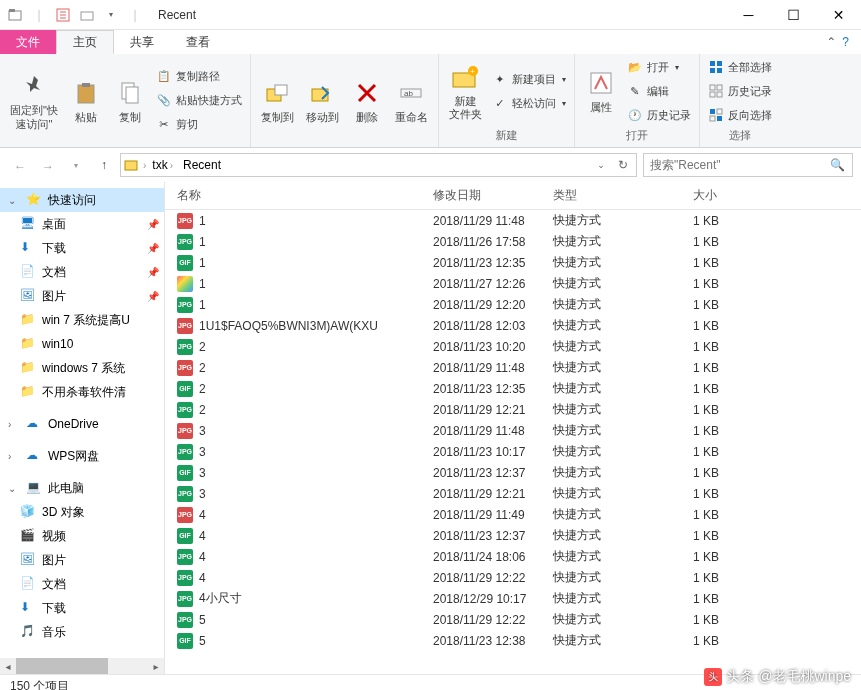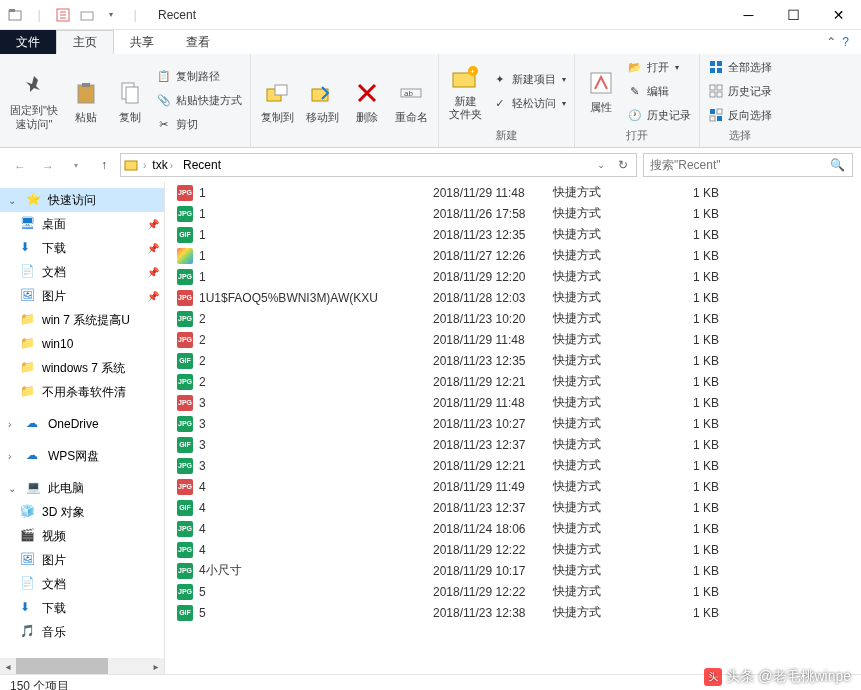--- a/index.html
+++ b/index.html
@@ -7,21 +7,21 @@
     
     .titlebar { height: 30px; display: flex; align-items: center; border-bottom: 1px solid #e5e5e5; background: #fff; }
     .titlebar-icons { display: flex; align-items: center; padding: 0 4px; gap: 2px; }
     .ti { width: 22px; height: 22px; display: flex; align-items: center; justify-content: center; }
     .title-text { margin-left: 8px; color: #333; }
     .win-controls { margin-left: auto; display: flex; }
     .win-btn { width: 45px; height: 30px; display: flex; align-items: center; justify-content: center; font-size: 14px; }
     
     .ribbon-tabs { height: 24px; display: flex; background: #fff; position: relative; }
     .rtab { padding: 0 16px; display: flex; align-items: center; font-size: 12px; color: #333; }
-    .rtab.file { background: #0f172a; color: #fff; }
+    .rtab.file { background: #ec4899; color: #fff; }
     .rtab.active { border: 1px solid #d4d4d4; border-bottom: 1px solid #f5f6f7; background: #f5f6f7; }
     .ribbon-toggle { margin-left: auto; padding: 0 12px; display: flex; align-items: center; gap: 6px; color: #666; }
     
     .ribbon { height: 94px; background: #f5f6f7; border-bottom: 1px solid #d4d4d4; display: flex; }
     .rgroup { border-right: 1px solid #e1e1e1; display: flex; flex-direction: column; padding: 2px 4px; }
     .rgroup-body { flex: 1; display: flex; align-items: stretch; }
     .rgroup-label { text-align: center; font-size: 11px; color: #666; padding: 2px 0; }
     .rbig { display: flex; flex-direction: column; align-items: center; justify-content: center; padding: 2px 6px; min-width: 44px; gap: 2px; }
     .rbig-ico { width: 32px; height: 32px; display: flex; align-items: center; justify-content: center; }
     .rbig-txt { font-size: 11px; text-align: center; line-height: 1.2; color: #444; }
@@ -421,20 +421,26 @@
     <div class="nav-scroll">
       <div class="nav-scroll-btn">◂</div>
       <div class="nav-scroll-track">
           <div class="nav-scroll-thumb"></div>
         </div>
       <div class="nav-scroll-btn">▸</div>
     </div>
   </div>
 
   <div class="list-view">
+    <div class="col-headers">
+      <div class="col-h c-name">名称</div>
+      <div class="col-h c-date">修改日期</div>
+      <div class="col-h c-type">类型</div>
+      <div class="col-h c-size">大小</div>
+    </div>
     <div class="file-rows" id="file-rows">
         <div class="file-row">
     <div class="cell cell-name c-name">
             <span class="fico" style="background:#d84b4b">JPG</span>
             <span>1</span>
           </div>
     <div class="cell c-date">2018/11/29 11:48</div>
     <div class="cell c-type">快捷方式</div>
     <div class="cell c-size">1 KB</div>
         </div>
@@ -526,21 +532,21 @@
           </div>
     <div class="cell c-date">2018/11/29 11:48</div>
     <div class="cell c-type">快捷方式</div>
     <div class="cell c-size">1 KB</div>
         </div>
         <div class="file-row">
     <div class="cell cell-name c-name">
             <span class="fico" style="background:#1a9e5c">JPG</span>
             <span>3</span>
           </div>
-    <div class="cell c-date">2018/11/23 10:27</div>
+    <div class="cell c-date">2018/11/23 10:17</div>
     <div class="cell c-type">快捷方式</div>
     <div class="cell c-size">1 KB</div>
         </div>
         <div class="file-row">
     <div class="cell cell-name c-name">
             <span class="fico" style="background:#1a9e5c">GIF</span>
             <span>3</span>
           </div>
     <div class="cell c-date">2018/11/23 12:37</div>
     <div class="cell c-type">快捷方式</div>
@@ -589,21 +595,21 @@
           </div>
     <div class="cell c-date">2018/11/29 12:22</div>
     <div class="cell c-type">快捷方式</div>
     <div class="cell c-size">1 KB</div>
         </div>
         <div class="file-row">
     <div class="cell cell-name c-name">
             <span class="fico" style="background:#1a9e5c">JPG</span>
             <span>4小尺寸</span>
           </div>
-    <div class="cell c-date">2018/11/29 10:17</div>
+    <div class="cell c-date">2018/12/29 10:17</div>
     <div class="cell c-type">快捷方式</div>
     <div class="cell c-size">1 KB</div>
         </div>
         <div class="file-row">
     <div class="cell cell-name c-name">
             <span class="fico" style="background:#1a9e5c">JPG</span>
             <span>5</span>
           </div>
     <div class="cell c-date">2018/11/29 12:22</div>
     <div class="cell c-type">快捷方式</div>

